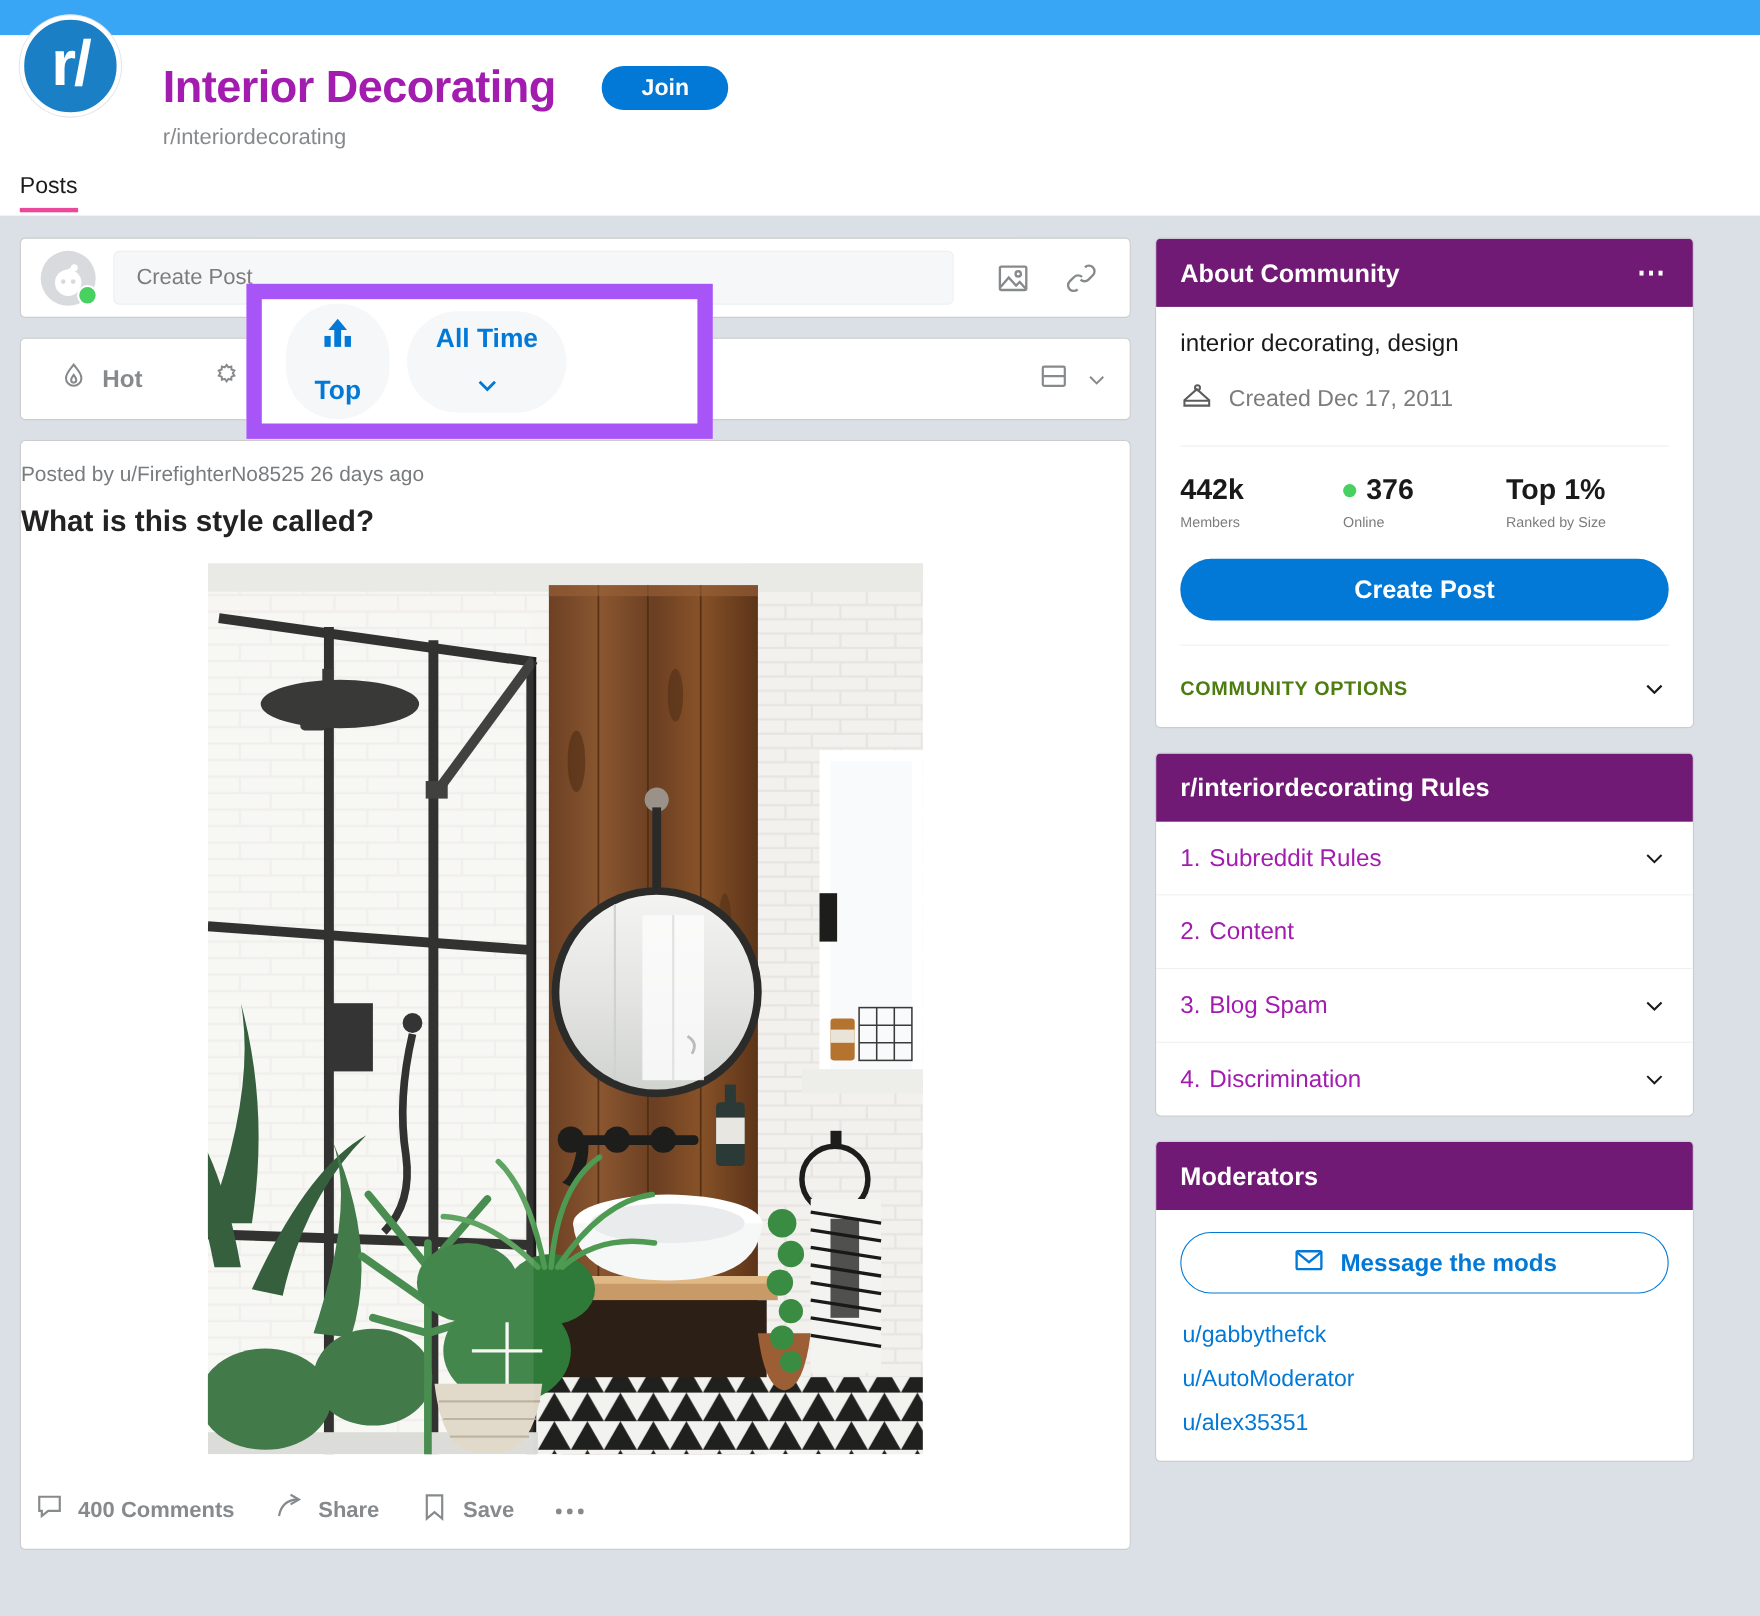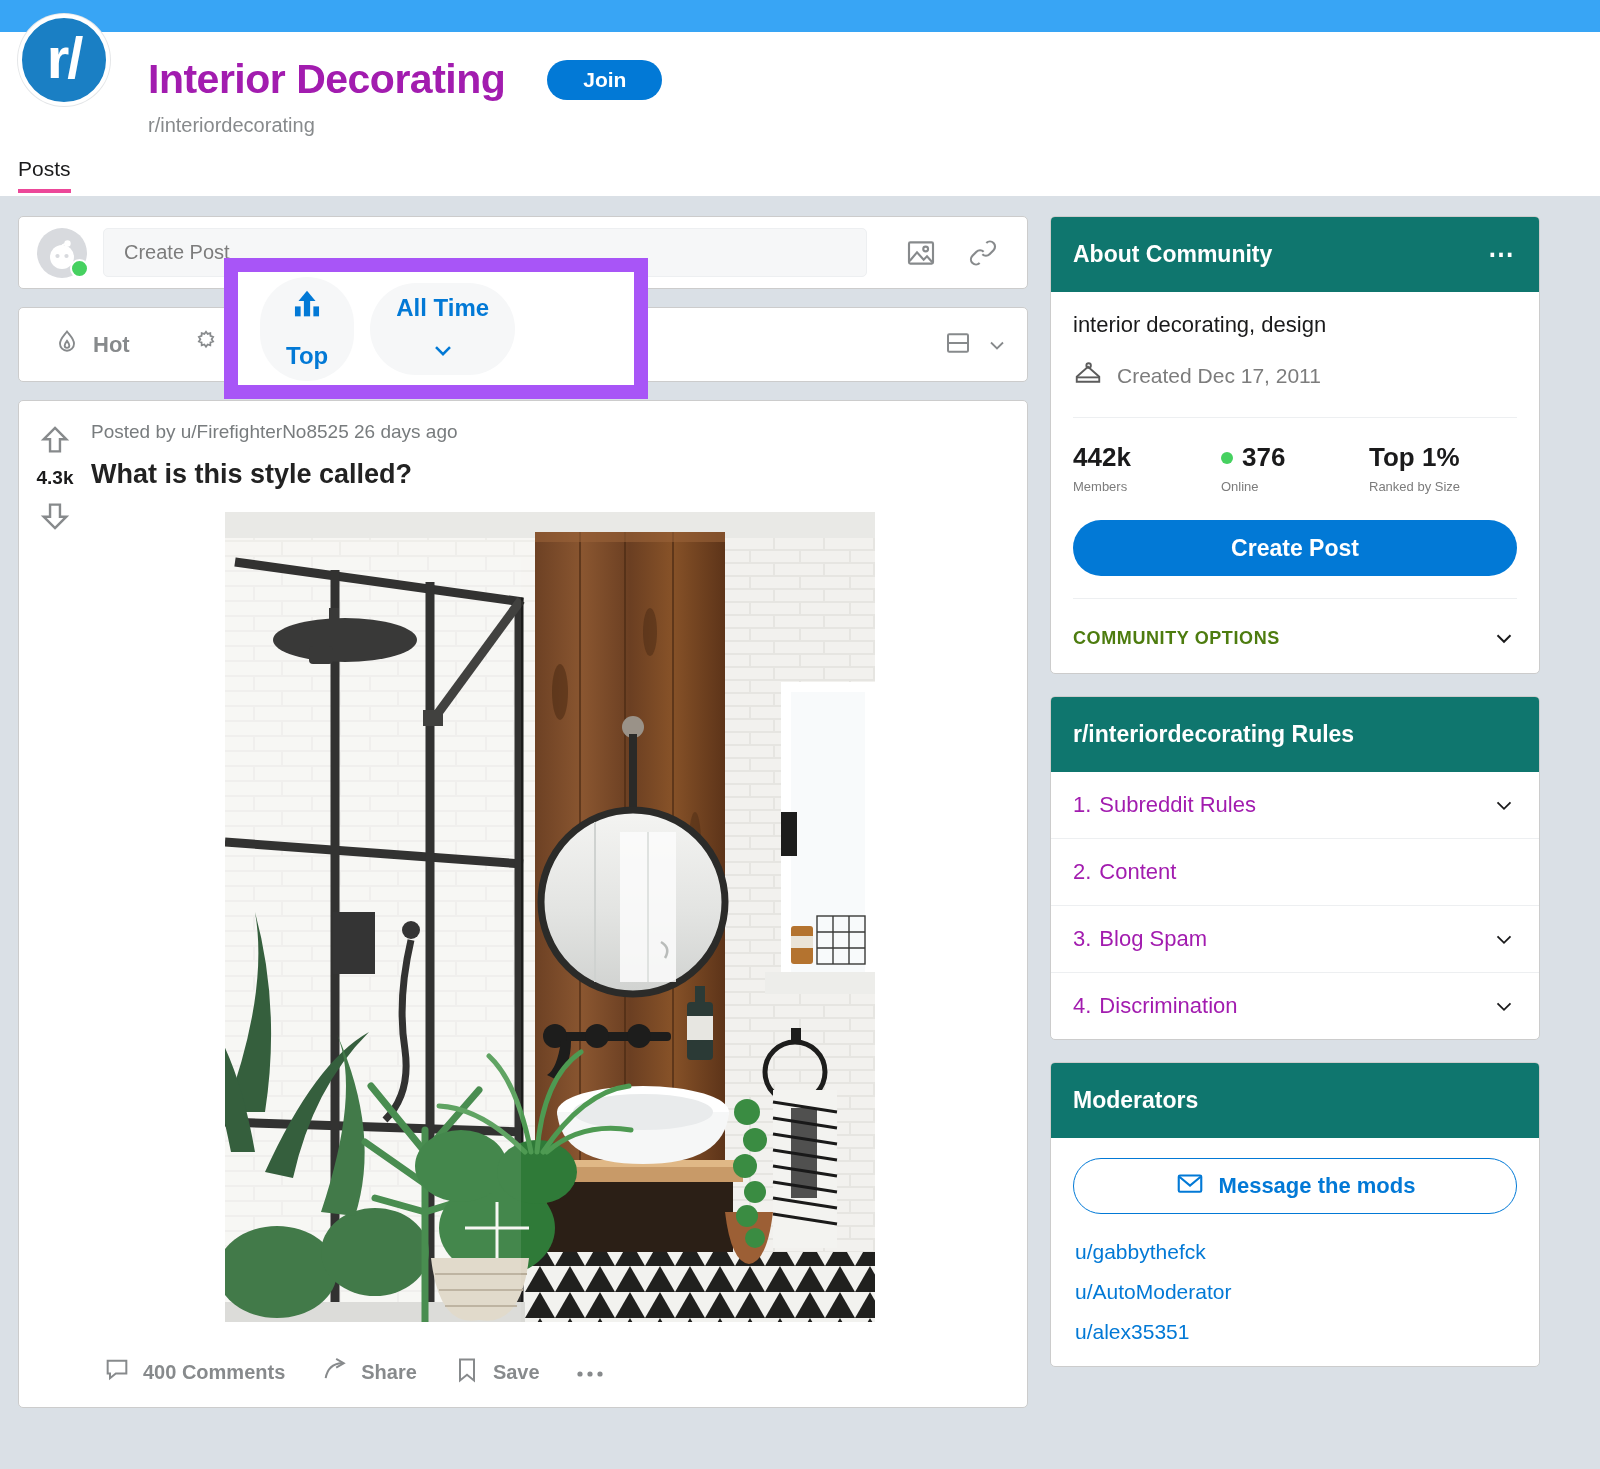--- a/index.html
+++ b/index.html
@@ -160,22 +160,22 @@
   }
   .action {
     display: flex; align-items: center; gap: 12px;
     font-size: 20px; font-weight: bold; color: #878a8c;
     cursor: pointer;
   }
 
   
   .side-card { margin-bottom: 22px; overflow: hidden; }
   .side-head {
-    background: #0f766e; color: #fff;
-    height: 75px; display: flex; align-items: center;
+    background: #701a75; color: #fff;
+    height: 62px; display: flex; align-items: center;
     justify-content: space-between;
     padding: 0 22px;
     font-size: 23px; font-weight: bold;
   }
   .dots { letter-spacing: 3px; font-size: 26px; cursor: pointer; line-height: 0.6; }
   .side-body { padding: 20px 22px 22px 22px; }
   .about-desc { font-size: 22px; color: #1a1a1b; margin-bottom: 20px; }
   .about-created {
     display: flex; align-items: center; gap: 14px;
     font-size: 21px; color: #7c7c7c; padding-bottom: 24px;
@@ -336,33 +336,20 @@
           <span class="chev">
             <svg width="28" height="28" viewBox="0 0 24 24" fill="none" stroke="#0279d6" stroke-width="2.2">
               <polyline points="6,9.5 12,15.5 18,9.5"></polyline>
             </svg>
           </span>
         </div>
       </div>
     </div>
 
     <div class="card post">
-      <div class="votecol">
-        <span class="arrow-btn">
-          <svg width="34" height="34" viewBox="0 0 24 24" fill="none" stroke="#878a8c" stroke-width="1.7">
-            <path d="M12 3.5 L20 11.5 L15.5 11.5 L15.5 20 L8.5 20 L8.5 11.5 L4 11.5 Z"></path>
-          </svg>
-        </span>
-        <span class="vote-score">4.3k</span>
-        <span class="arrow-btn">
-          <svg width="34" height="34" viewBox="0 0 24 24" fill="none" stroke="#878a8c" stroke-width="1.7">
-            <path d="M12 20.5 L20 12.5 L15.5 12.5 L15.5 4 L8.5 4 L8.5 12.5 L4 12.5 Z"></path>
-          </svg>
-        </span>
-      </div>
       <div class="postbody">
         <div class="post-meta">Posted by u/FirefighterNo8525 26 days ago</div>
         <div class="post-title">What is this style called?</div>
         <div class="post-img-wrap">
 
           <svg width="650" height="810" viewBox="0 0 650 810">
             <defs>
               <pattern id="subway" width="58" height="30" patternUnits="userSpaceOnUse">
                 <rect width="58" height="30" fill="#efeeea"></rect>
                 <rect x="0" y="0" width="56" height="13" fill="#f7f6f3"></rect>

